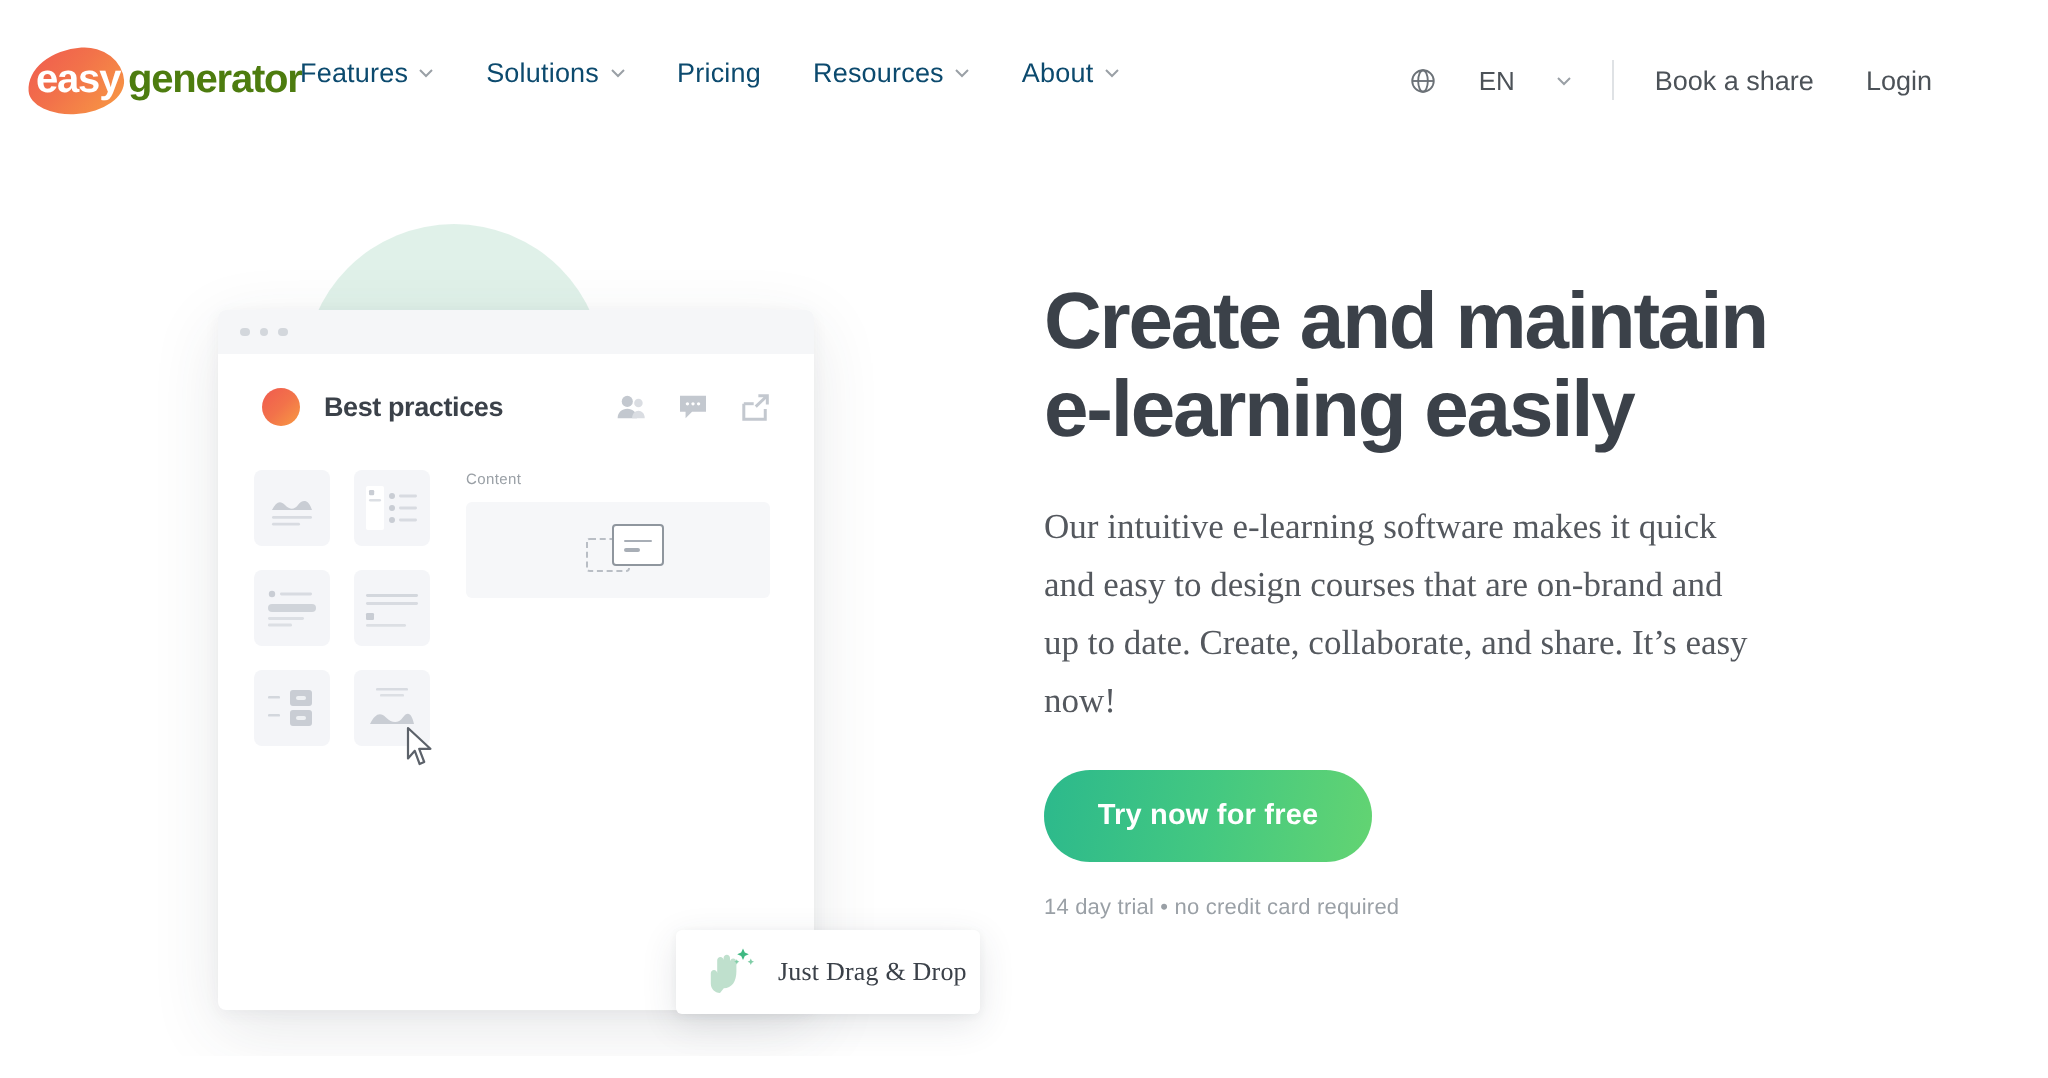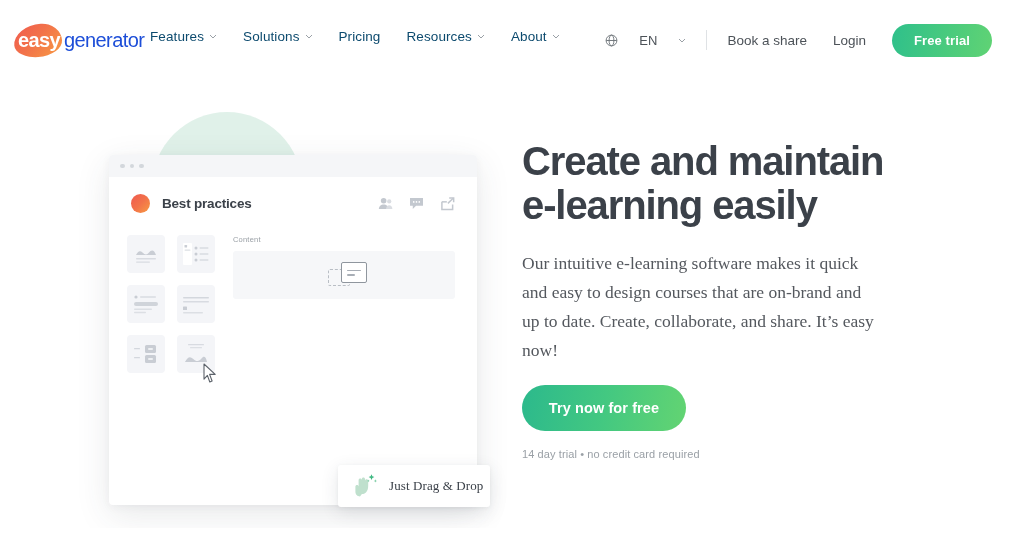--- a/index.html
+++ b/index.html
@@ -29,21 +29,21 @@
     border-radius: 58% 42% 52% 48% / 60% 54% 46% 40%;
     transform: rotate(-4deg);
   }
   .logo-easy {
     position: absolute; left: 18px; top: 24px;
     color: #ffffff; font-size: 20px; font-weight: 700;
     letter-spacing: -0.6px; line-height: 33px; z-index: 3;
   }
   .logo-generator {
     position: absolute; left: 64px; top: 24px;
-    color: #1d4ed8; font-size: 20px; font-weight: 400;
+    color: #4d7c0f; font-size: 20px; font-weight: 700;
     letter-spacing: -0.6px; line-height: 33px;
   }
 
   .nav-main { position: absolute; left: 150px; top: 29px; display: flex; align-items: center; gap: 26px; }
   .nav-item {
     display: flex; align-items: center; gap: 5px;
     font-size: 13.5px; color: #0c4a6e; cursor: pointer;
     letter-spacing: 0.1px; white-space: nowrap;
   }
   .chev { display: inline-block; color: #9aa0a6; }
@@ -91,21 +91,21 @@
     background: #d6ece1; opacity: .75;
   }
   .blob-bottom {
     position: absolute; left: 232px; top: 240px;
     width: 128px; height: 128px; border-radius: 50%;
     background: #dbece0; opacity: .6;
   }
 
   .mockup {
     position: absolute; left: 109px; top: 60px;
-    width: 368px; height: 350px;
+    width: 298px; height: 350px;
     background: #ffffff; border-radius: 4px;
     box-shadow: 0 10px 34px rgba(50,60,70,.115), 0 2px 8px rgba(50,60,70,.05);
   }
   .mock-titlebar {
     height: 22px; background: #f5f6f8;
     border-radius: 4px 4px 0 0;
     display: flex; align-items: center; padding-left: 11px; gap: 5px;
   }
   .tb-dot { width: 4.5px; height: 4.5px; border-radius: 50%; background: #d3d7dc; }
 
@@ -229,21 +229,20 @@
         <span>EN</span>
         <span class="chev">
             <svg width="8" height="5" viewBox="0 0 8 5">
               <path d="M1 1l3 3 3-3" fill="none" stroke="#9aa0a6" stroke-width="1"></path>
             </svg>
           </span>
       </div>
       <div class="divider"></div>
       <a class="nav-link">Book a share</a>
       <a class="nav-link">Login</a>
-      <button class="btn-free-trial">Free trial</button>
     </div>
   </header>
 
   <div class="hero-left">
 
     <div class="blob-top"></div>
     <div class="blob-bottom"></div>
 
     <div class="mockup">
 

